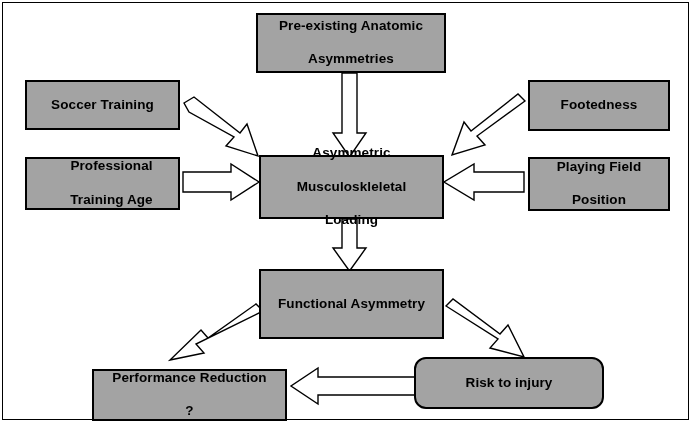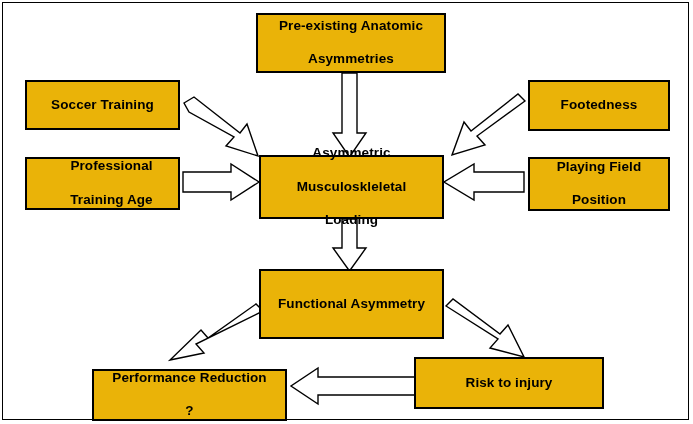--- a/index.html
+++ b/index.html
@@ -28,21 +28,21 @@
     position: absolute;
     left: 0;
     top: 0;
     width: 693px;
     height: 424px;
   }
   .node {
     position: absolute;
     box-sizing: border-box;
     border: 2px solid #000000;
-    background: #eab308;
+    background: #a3a3a3;
     display: flex;
     align-items: center;
     justify-content: center;
     text-align: center;
     font-weight: bold;
     font-size: 13.5px;
     line-height: 1.25;
     color: #000000;
     letter-spacing: 0.1px;
     z-index: 5;
@@ -109,17 +109,17 @@
   </div>
 
   <div class="node" style="left:259px; top:269px; width:185px; height:70px;text-align:center;">
     <span>Functional Asymmetry</span>
   </div>
 
   <div class="node" style="left:92px; top:357px; width:195px; height:52px;margin-top:12px;">
     <span><span>Performance Reduction</span><br><span>?</span></span>
   </div>
 
-  <div class="node" style="left:414px; top:357px; width:190px; height:52px;">
+  <div class="node" style="left:414px; top:357px; width:190px; height:52px;border-radius:12px;">
     <span>Risk to injury</span>
   </div>
 
 </div>
 
 </body></html>

